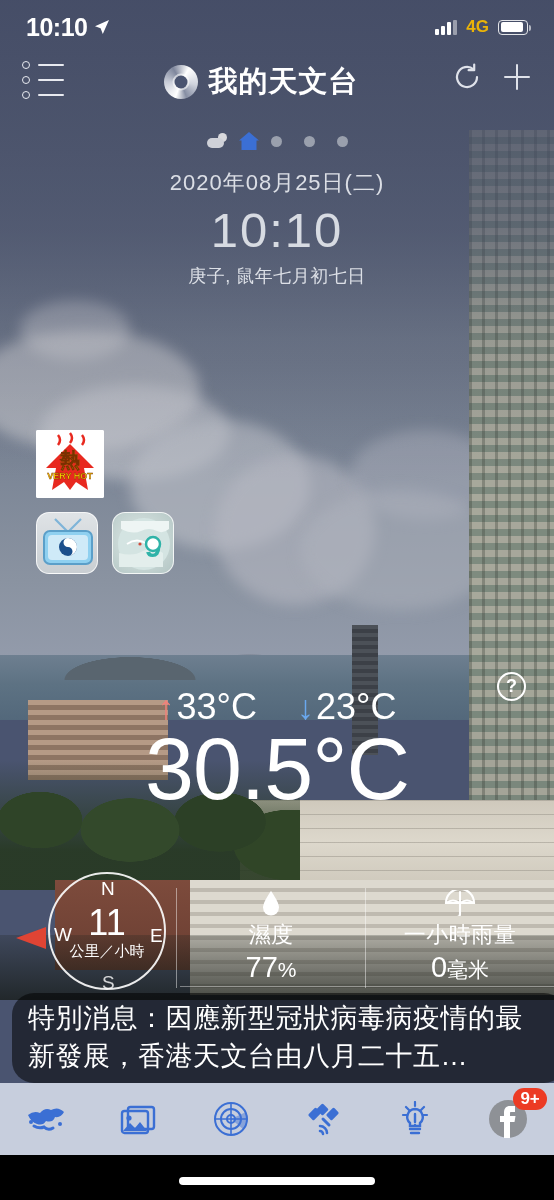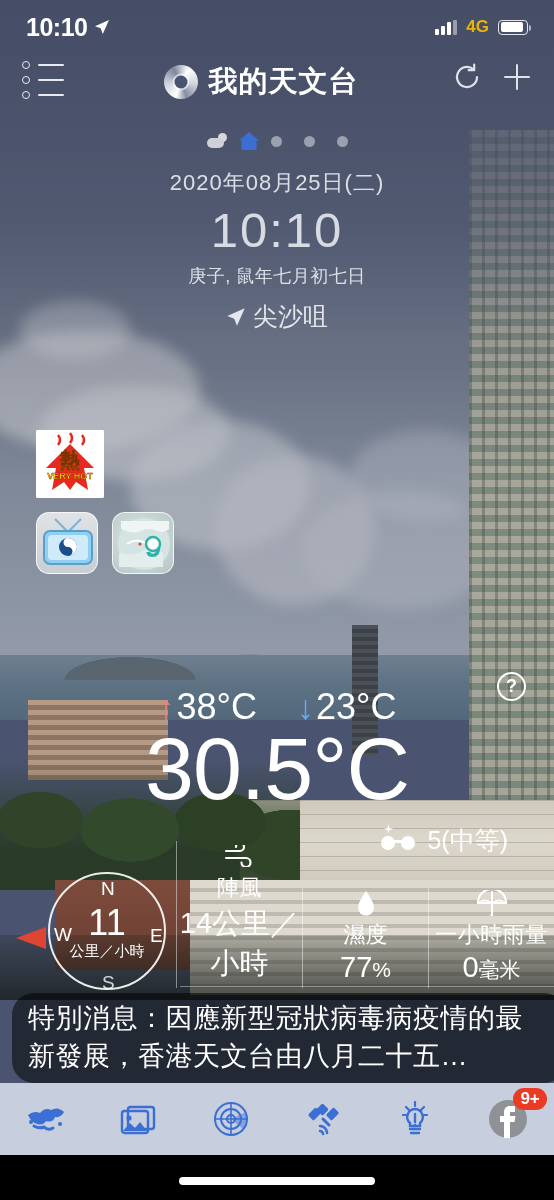--- a/index.html
+++ b/index.html
@@ -278,26 +278,20 @@
     </span>
     <span class="pd"></span>
     <span class="pd"></span>
     <span class="pd"></span>
   </div>
 
   <div class="dateblock">
     <div class="d-date">2020年08月25日(二)</div>
     <div class="d-time">10:10</div>
     <div class="d-lunar">庚子, 鼠年七月初七日</div>
-    <div class="d-loc">
-      <svg width="20" height="20" viewBox="0 0 16 16">
-        <path d="M15 1 L1 7.2 L6.6 9.3 L8.8 15 Z" fill="#e3e6ec"></path>
-      </svg>
-      <span>尖沙咀</span>
-    </div>
   </div>
 
   <div class="warnings">
     <div class="w-hot">
       <svg viewBox="0 0 68 68" width="68" height="68">
         <rect width="68" height="68" fill="#ffffff"></rect>
         <path d="M34 14 L58 38 L48 38 L52 60 L40 52 L34 60 L28 52 L16 60 L20 38 L10 38 Z" fill="#e8291f"></path>
         <path d="M22 5 q4 5 0 10" stroke="#e8291f" stroke-width="2.5" fill="none"></path>
         <path d="M34 3 q4 5 0 10" stroke="#e8291f" stroke-width="2.5" fill="none"></path>
         <path d="M46 5 q4 5 0 10" stroke="#e8291f" stroke-width="2.5" fill="none"></path>
@@ -326,64 +320,43 @@
           <circle cx="40" cy="31" r="7" fill="#ffffff" stroke="#2fb3a8" stroke-width="2.5"></circle>
         </svg>
       </div>
     </div>
   </div>
 
   <div class="temps">
     <div class="hi-lo">
       <span class="hi">
         <span class="arrow-up">↑</span>
-        <span>38°C</span>
+        <span>33°C</span>
       </span>
       <span class="lo">
         <span class="arrow-dn">↓</span>
         <span>23°C</span>
       </span>
       <span class="help-icon">?</span>
     </div>
     <div class="cur-temp">30.5°C</div>
-    <div class="uv">
-      <span class="uv-glasses">
-        <svg class="spark" viewBox="0 0 11 11">
-          <path d="M5.5 0 L6.4 4.1 L10.5 5 L6.4 5.9 L5.5 10 L4.6 5.9 L0.5 5 L4.6 4.1 Z" fill="#ffffff"></path>
-        </svg>
-        <span class="lens l"></span>
-          <span class="bridge"></span>
-          <span class="lens r"></span>
-      </span>
-      <span>5(中等)</span>
-    </div>
   </div>
 
   <div class="metrics">
     <div class="m-compass">
       <div class="compass-ring"></div>
       <span class="cmp-lbl cmp-n">N</span>
       <span class="cmp-lbl cmp-e">E</span>
       <span class="cmp-lbl cmp-s">S</span>
       <span class="cmp-lbl cmp-w">W</span>
       <span class="cmp-val">11</span>
       <span class="cmp-unit">公里／小時</span>
       <span class="cmp-arrow"></span>
     </div>
 
-    <div class="m-cell">
-      <div class="m-icon">
-        <svg width="32" height="22" viewBox="0 0 32 22">
-          <path d="M2 6 h14 a4 4 0 1 0 -4 -4" stroke="#fff" stroke-width="2.2" fill="none" stroke-linecap="round"></path>
-          <path d="M2 13 h20 a4.5 4.5 0 1 1 -4.5 4.5" stroke="#fff" stroke-width="2.2" fill="none" stroke-linecap="round"></path>
-        </svg>
-      </div>
-      <div class="m-label">陣風</div>
-      <div class="m-value">14公里／小時</div>
-    </div>
 
     <div class="m-cell">
       <div class="m-icon">
         <svg width="22" height="28" viewBox="0 0 22 28">
           <path d="M11 2 C11 2 3 13 3 18.5 A8 8 0 0 0 19 18.5 C19 13 11 2 11 2 Z" fill="#ffffff"></path>
         </svg>
       </div>
       <div class="m-label">濕度</div>
       <div class="m-value"><span>77</span><small>%</small></div>
     </div>

